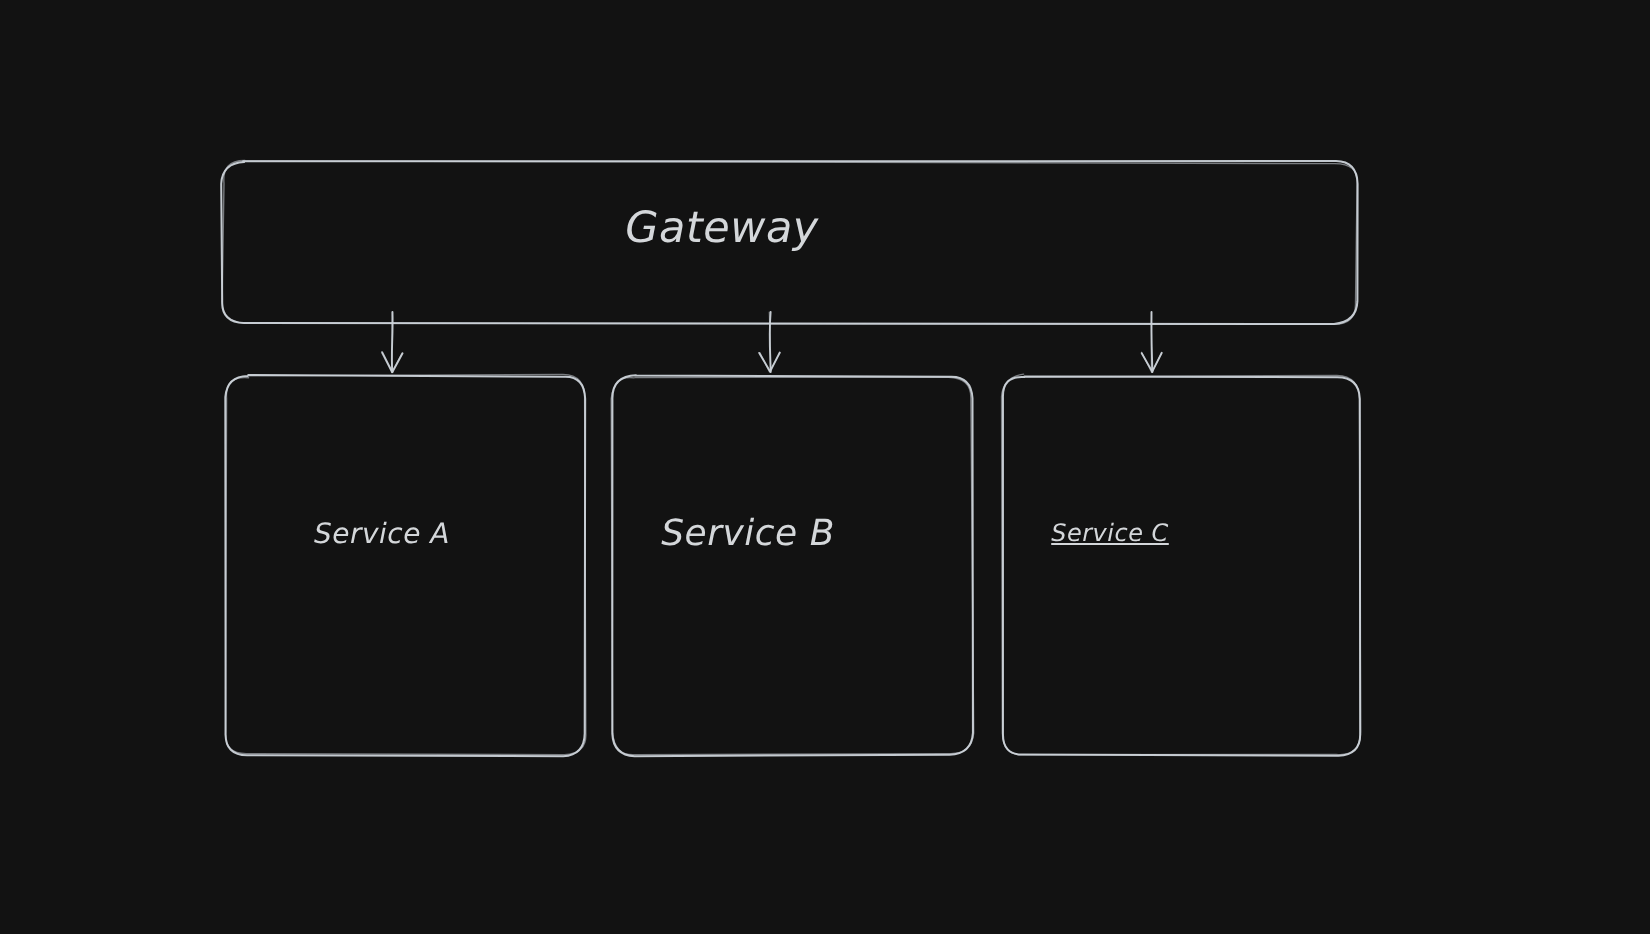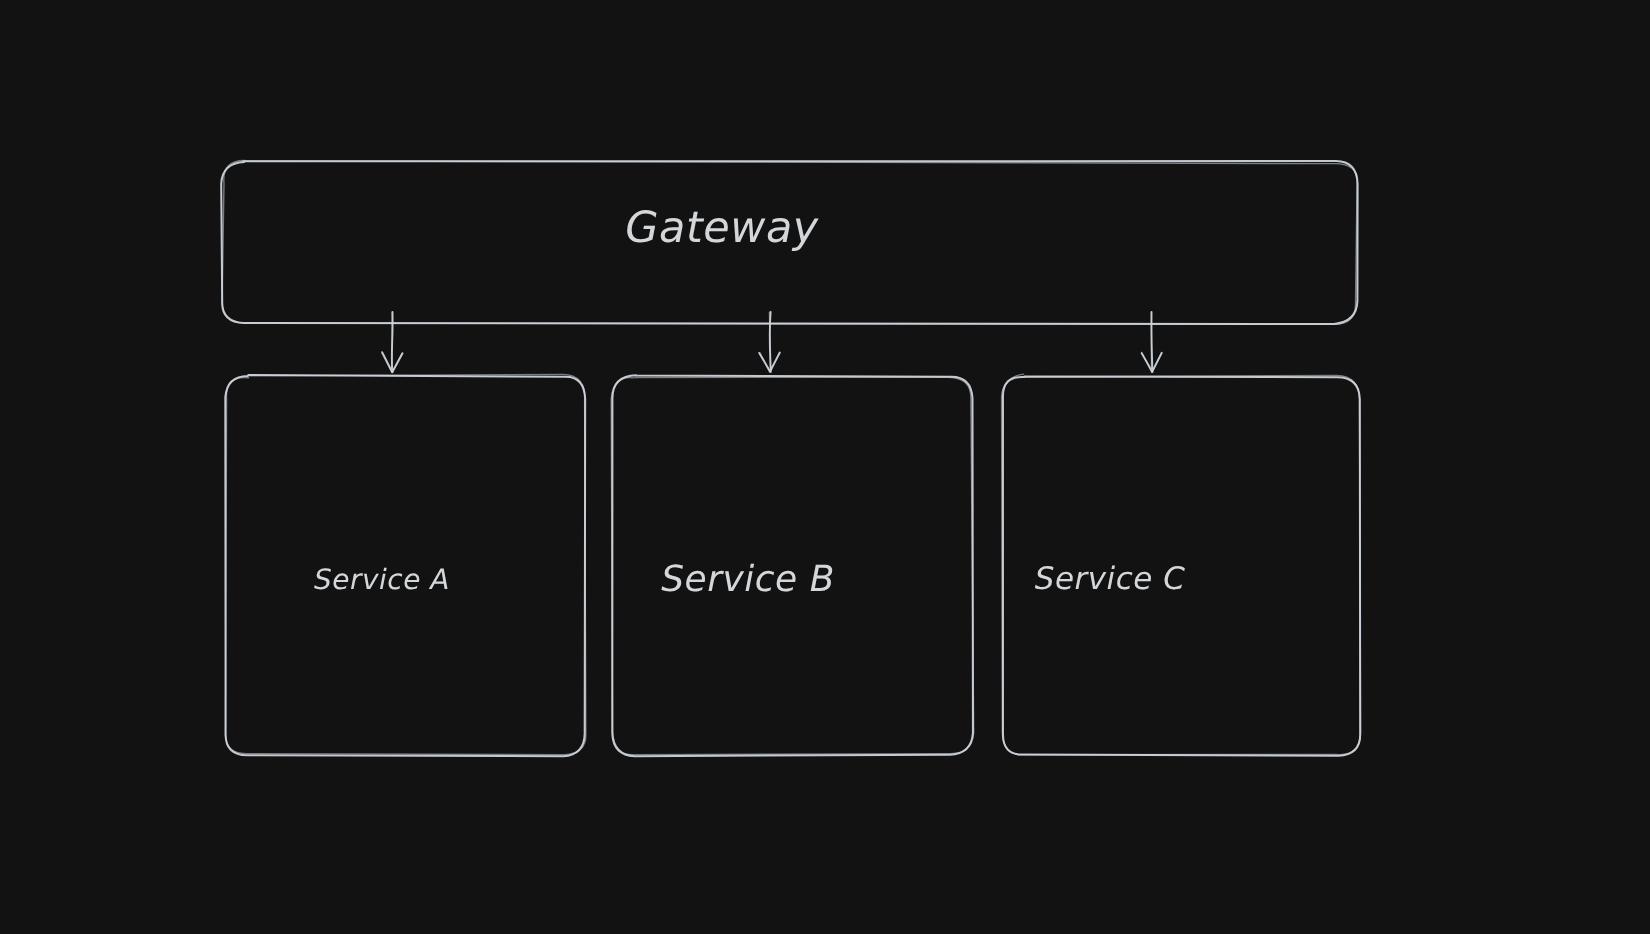--- a/index.html
+++ b/index.html
@@ -35,21 +35,20 @@
     transform: translate(-50%, -50%);
     letter-spacing: 0.5px;
     font-style: italic;
     text-rendering: geometricPrecision;
   }
   .node-label.title {
     font-size: 43px;
   }
   .node-label.sub {
     font-size: 28px;
-    margin-top: 46px;
   }
 </style>
 </head>
 <body>
 
 <div id="canvas">
   <svg id="sketch-layer" viewBox="0 0 1650 934" xmlns="http://www.w3.org/2000/svg">
       <g>
         <path d="M 244 162 L 1335 162 Q 1357 162 1357 184 L 1357 301 Q 1357 323 1335 323 L 244 323 Q 222 323 222 301 L 222 184 Q 222 162 244 162 " fill="#121212" stroke="none"></path>
         <path d="M 243.12388782516302 161.37087657478213 L 1335.992125369139 161.0697795869176 Q 1357.0147778278285 161.27257661841463 1357.608277297862 184.04893093167288 L 1357.4113172538632 301.1415044790793 Q 1356.6104276660878 321.88125820163697 1334.0459273101044 323.9357414732388 L 244.00030212458236 323.06575775205425 Q 221.61838989295921 322.2138870241185 222.20979316300236 301.9454590807415 L 221.21945772190554 183.7401925806609 Q 222.31207180093605 163.09054699050753 244.23692073888932 162.08267498076086 " fill="none" stroke="#ced4da" stroke-width="2" stroke-opacity="0.95" stroke-linecap="round" stroke-linejoin="round"></path>
@@ -86,15 +85,15 @@
       <g>
         <path d="M 1024 376 L 1338 376 Q 1360 376 1360 398 L 1360 733 Q 1360 755 1338 755 L 1024 755 Q 1002 755 1002 733 L 1002 398 Q 1002 376 1024 376 " fill="#121212" stroke="none"></path>
         <path d="M 1024.3866380698917 376.4075281150674 L 1336.916964912469 377.1795603524798 Q 1358.936313438479 376.98991687399797 1359.8141974453881 398.70461530774116 L 1360.174029446288 733.7516940125971 Q 1360.6731863984248 754.6258173946411 1338.5483382233178 755.7490069398419 L 1022.9248267174348 754.6085185769984 Q 1002.368101502195 755.1738586432178 1002.9599807749316 732.7340118412552 L 1002.9557418833281 397.82978515672954 Q 1002.1965957648105 375.65317077676445 1024.3096908576365 377.06334838972583 " fill="none" stroke="#ced4da" stroke-width="2" stroke-opacity="0.95" stroke-linecap="round" stroke-linejoin="round"></path>
         <path d="M 1025.4093551651617 376.6236419689952 L 1336.8598098758887 375.4028931862688 Q 1359.4333853728294 376.1406397829487 1359.4374251372356 399.7469897287651 L 1360.62527227524 731.6539683345026 Q 1360.53476870178 756.6605997102617 1336.2353715897702 754.4304286248192 L 1023.6373848922725 754.7139897354479 Q 1001.9594254502838 755.8222699178486 1002.4006371509287 731.5295796396814 L 1001.5579439408881 396.82488441505694 Q 1002.9544163956094 377.1148448004922 1023.5515532500816 374.0971102714991 " fill="none" stroke="#ced4da" stroke-width="1.4" stroke-opacity="0.55" stroke-linecap="round" stroke-linejoin="round"></path>
       </g>
     </svg>
   <div id="label-layer">
       <div class="node-label title" style="left: 722px; top: 228px; font-size: 43px;">Gateway</div>
       <div class="node-label sub" style="left: 382px; top: 533px; font-size: 28px;">Service A</div>
       <div class="node-label sub" style="left: 748px; top: 533px; font-size: 36px;">Service B</div>
-      <div class="node-label sub" style="left: 1110px; top: 533px; font-size: 31px;">Service C</div>
+      <div class="node-label sub" style="left: 1110px; top: 533px; font-size: 24px; text-decoration: underline;">Service C</div>
     </div>
 </div>
 
 </body></html>

